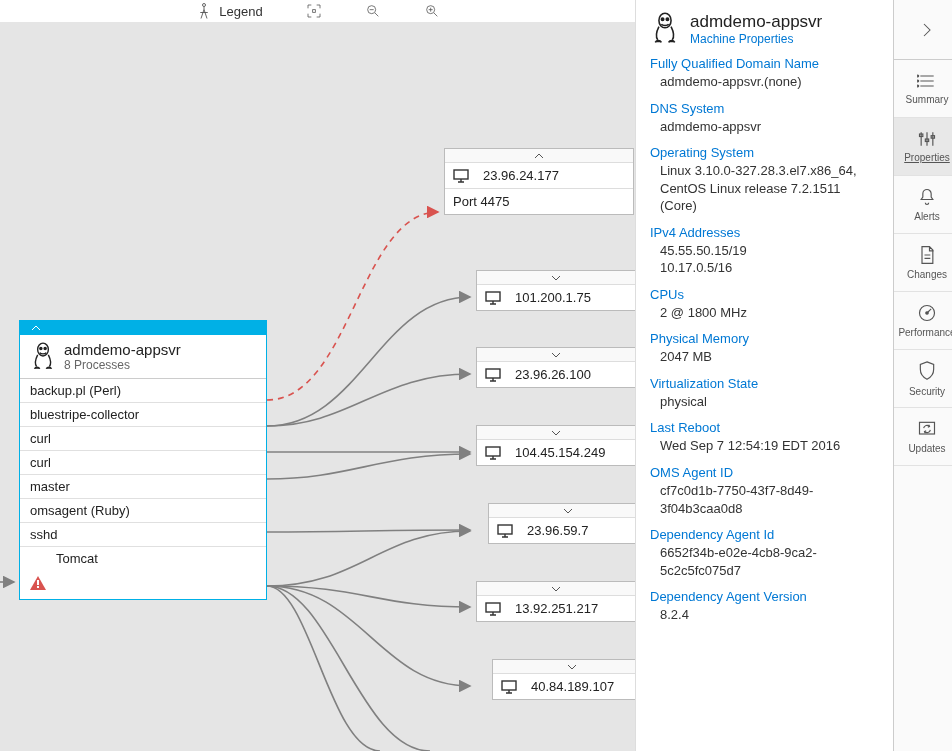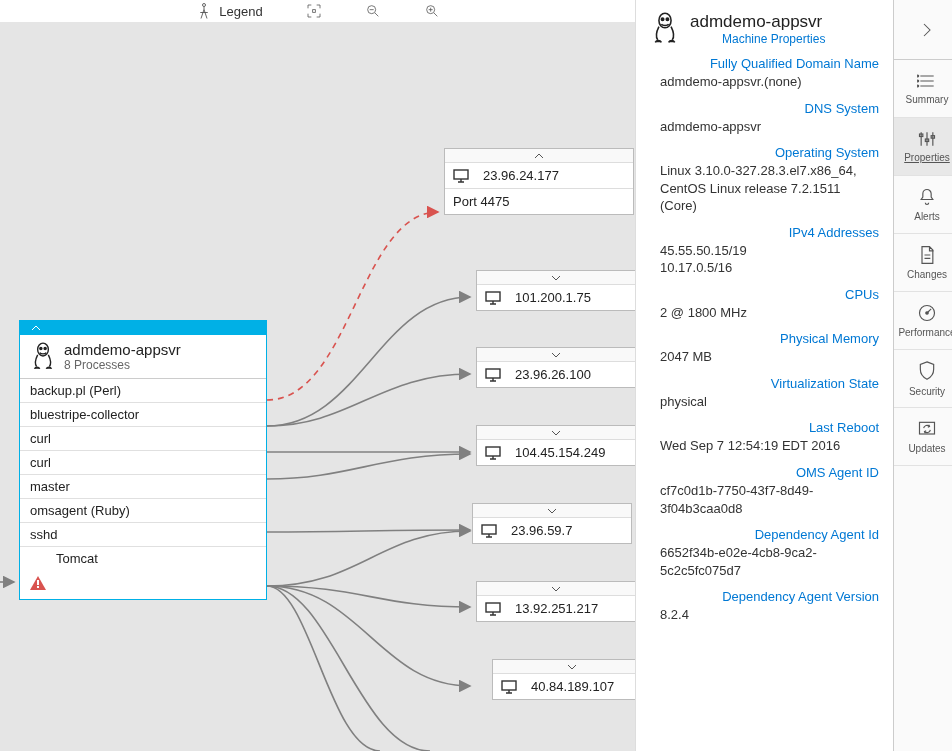--- a/index.html
+++ b/index.html
@@ -64,23 +64,23 @@
   .ip-box svg.mon { stroke:#333; fill:none; stroke-width:1.4; }
 
   
   .panel {
     position: absolute; left: 635px; top: 0; width: 258px; height: 751px;
     background:#fff; padding: 12px 14px 0 14px; font-size:13px; color:#333;
     border-left:1px solid #ddd;
   }
   .panel-hdr { display:flex; gap:10px; margin-bottom:10px; }
   .panel-hdr .titles .t1 { font-size:17px; color:#222; }
-  .panel-hdr .titles .t2 { font-size:12px; color:#0078d4;margin-left:32px; }
+  .panel-hdr .titles .t2 { font-size:12px; color:#0078d4; }
   .prop { margin: 10px 0 6px 0; }
-  .prop .k { color:#0078d4; font-size:13px; margin-bottom:2px;text-align:right; }
+  .prop .k { color:#0078d4; font-size:13px; margin-bottom:2px; }
   .prop .v { color:#333; font-size:13px; margin-left:10px; line-height:1.35; word-break:break-word; }
 
   
   .rail {
     position:absolute; left:893px; top:0; width:67px; height:751px;
     background:#fafafa; border-left:1px solid #ccc; display:flex; flex-direction:column;
   }
   .rail .collapse {
     height:60px; display:flex; align-items:center; justify-content:center;
     border-bottom:1px solid #ccc; cursor:pointer;
@@ -248,21 +248,21 @@
         </svg>
       </div>
     <div class="row">
         <svg class="mon" width="16" height="14" viewBox="0 0 16 14">
           <rect x="1" y="1" width="14" height="9"></rect>
           <path d="M5 13h6M8 10v3"></path>
         </svg>
         <span>104.45.154.249</span>
       </div>
   </div>
-  <div class="ip-box" style="left:472px; top:481px;">
+  <div class="ip-box" style="left:488px; top:481px;">
     <div class="chev">
         <svg width="12" height="10" viewBox="0 0 12 10" stroke="#555" fill="none">
           <path d="M2 3l4 4 4-4"></path>
         </svg>
       </div>
     <div class="row">
         <svg class="mon" width="16" height="14" viewBox="0 0 16 14">
           <rect x="1" y="1" width="14" height="9"></rect>
           <path d="M5 13h6M8 10v3"></path>
         </svg>

